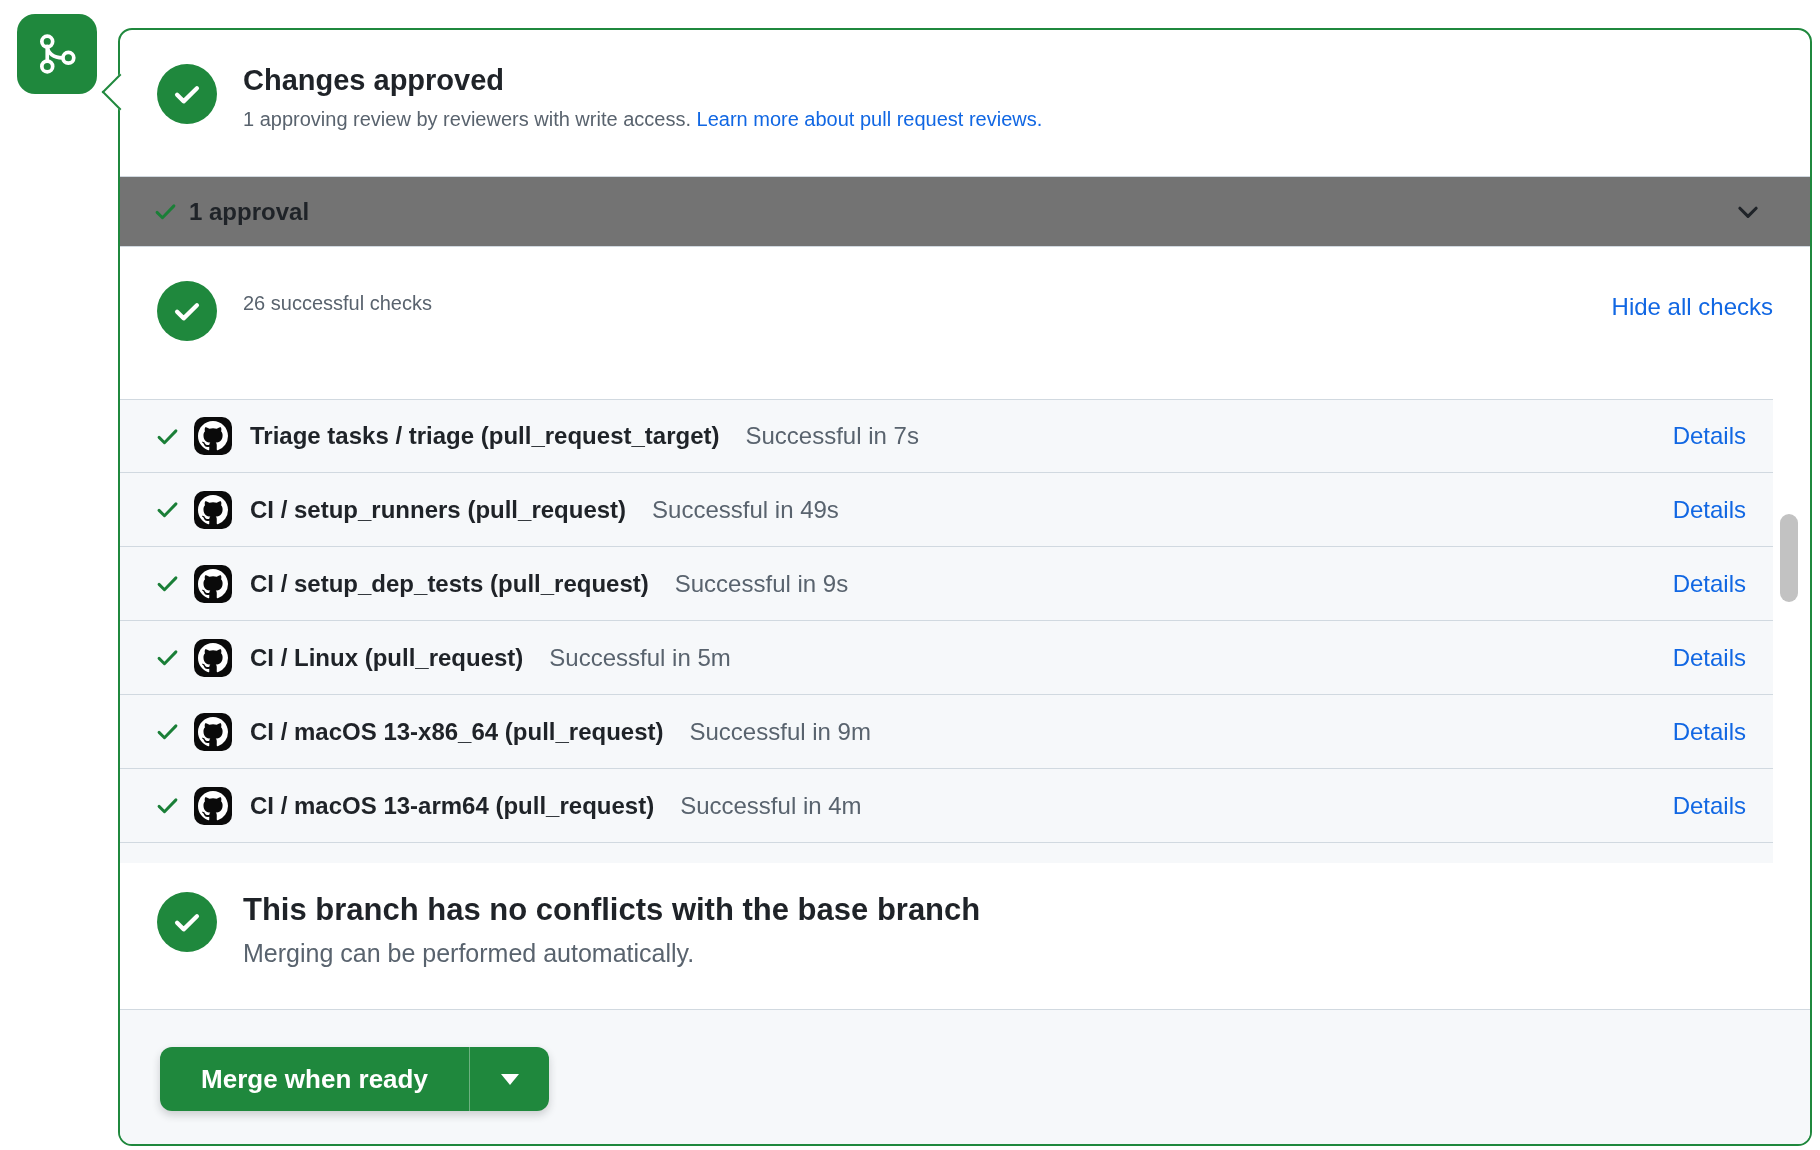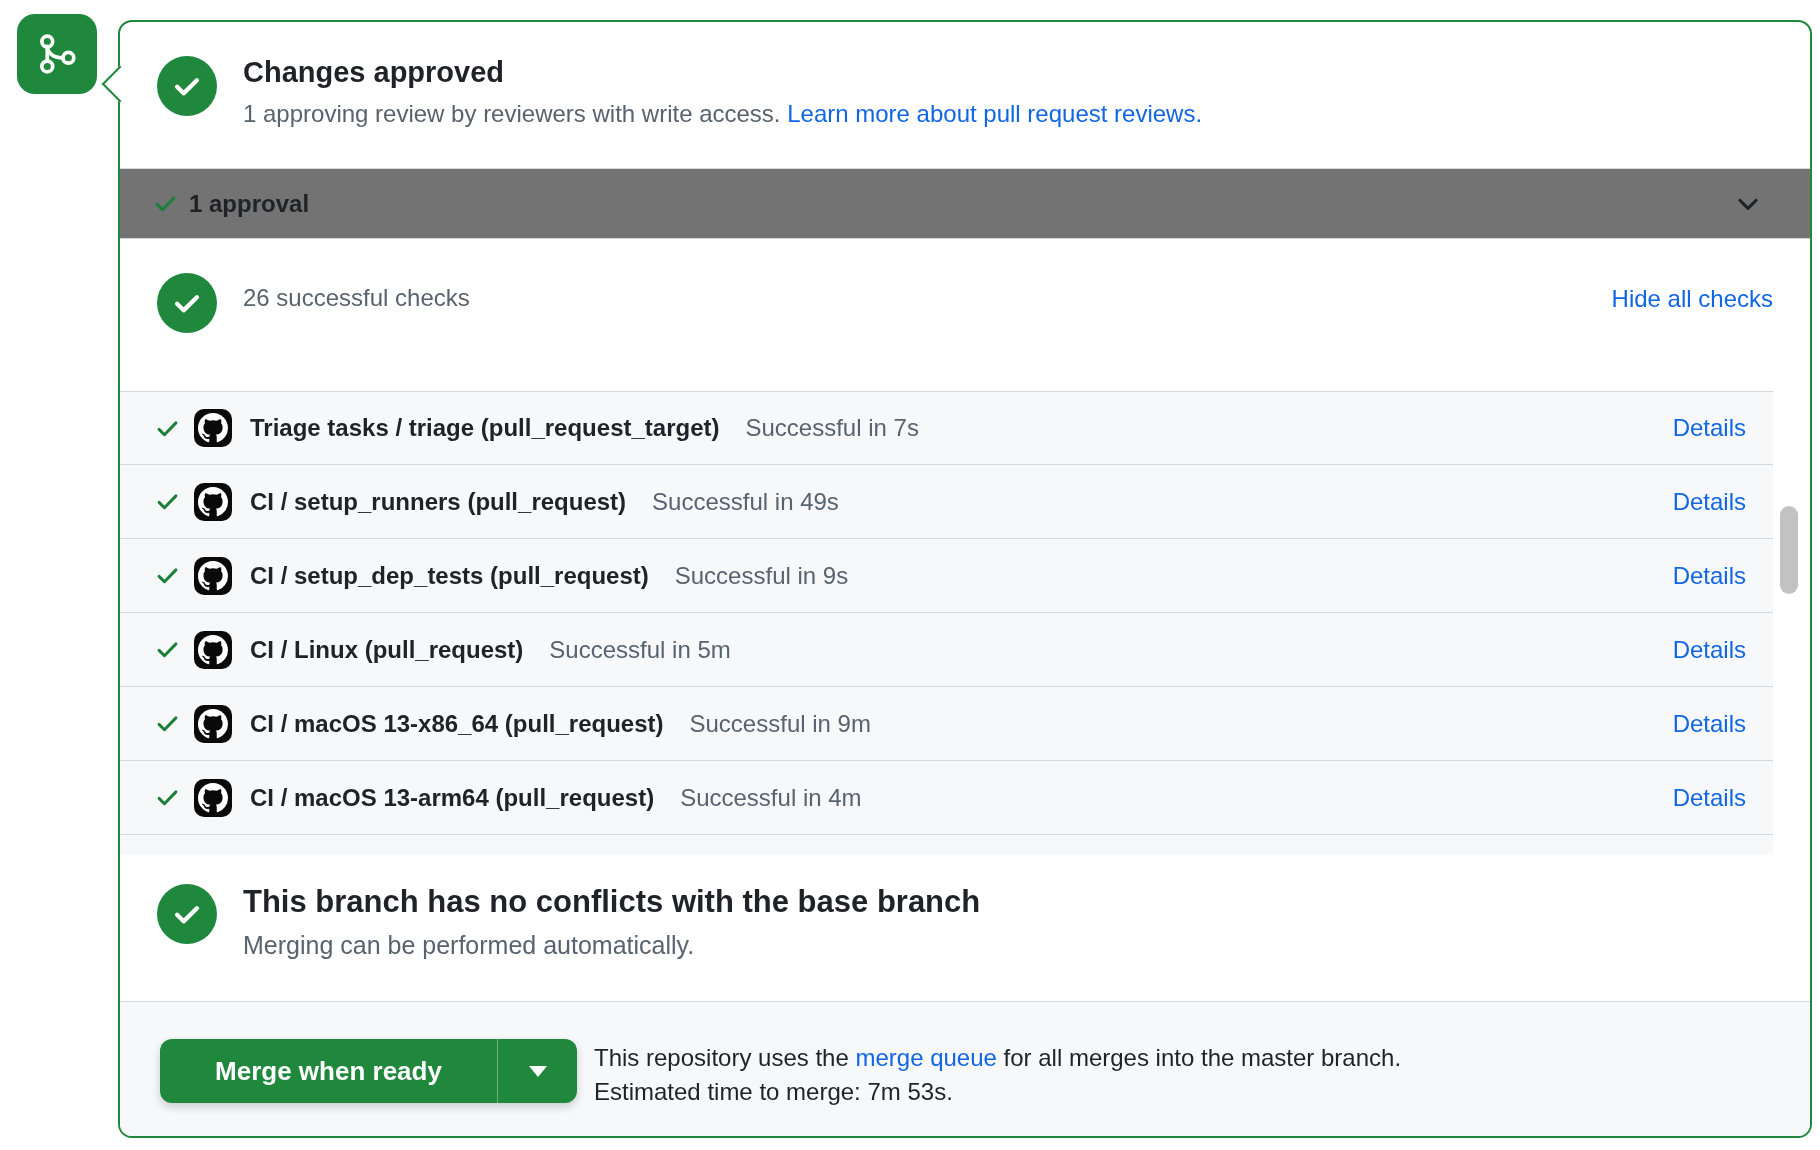--- a/index.html
+++ b/index.html
@@ -5,33 +5,33 @@
   html,body{margin:0;padding:0;background:#fff;}
   body{font-family:"Liberation Sans","DejaVu Sans",sans-serif;color:#1f2328;
        -webkit-font-smoothing:antialiased;}
   #stage{position:relative;width:1820px;height:1150px;background:#fff;overflow:hidden;}
 
   
   .merge-status-icon{position:absolute;left:17px;top:14px;width:80px;height:80px;
     background:var(--green,#1f883d);border-radius:18px;display:flex;align-items:center;justify-content:center;}
 
   
-  .bubble{position:absolute;left:118px;top:20px;width:1694px;height:1118px;background:#fff;
+  .bubble{position:absolute;left:118px;top:28px;width:1694px;height:1118px;background:#fff;
     border:2px solid var(--green,#1f883d);border-radius:14px;box-sizing:border-box;display:flex;flex-direction:column;justify-content:space-between;}
   .bubble-notch{position:absolute;left:-13px;top:49px;width:24px;height:24px;background:#fff;
     border-left:2px solid var(--green,#1f883d);border-bottom:2px solid var(--green,#1f883d);
     transform:rotate(45deg);}
 
   
   .sect{display:flex;gap:26px;padding-left:37px;padding-right:37px;box-sizing:border-box;}
   .circle-ok{width:60px;height:60px;border-radius:50%;background:var(--green,#1f883d);
     display:flex;align-items:center;justify-content:center;flex-shrink:0;}
 
   .sect-head{font-size:29px;font-weight:700;line-height:1.15;}
-  .sect-sub{font-size:24px;color:var(--gray,#59636e);margin-top:9px;line-height:1.3;}
+  .sect-sub{font-size:20px;color:var(--gray,#59636e);margin-top:9px;line-height:1.3;}
   a.lnk{color:var(--blue,#1167e3);text-decoration:none;cursor:pointer;}
   .right-link{margin-left:auto;font-size:24px;white-space:nowrap;}
 
   
   .review-sect{height:146px;padding-top:34px;}
 
   
   .approval-row{height:71px;background:#737373;border-top:1px solid #d1d9e0;border-bottom:1px solid #d1d9e0;
     display:flex;align-items:center;padding:0 47px 0 32px;box-sizing:border-box;cursor:pointer;}
   .approval-label{font-size:24px;font-weight:700;margin-left:10px;}
@@ -58,21 +58,21 @@
   
   .conflict-sect{height:146px;padding-top:29px;}
   .conflict-sect .sect-head{font-size:31px;}
   .conflict-sect .sect-sub{font-size:25px;}
 
   
   .footer{flex:1;background:#f6f8fa;border-top:1px solid #d1d9e0;border-radius:0 0 12px 12px;
     display:flex;align-items:flex-start;padding:37px 37px 0 40px;box-sizing:border-box;gap:17px;}
   .merge-btn{display:flex;height:64px;background:var(--green,#1f883d);border-radius:12px;
     box-shadow:0 4px 8px rgba(31,35,40,.2);flex-shrink:0;}
-  .merge-btn-main{display:flex;align-items:center;justify-content:center;width:338px;color:#fff;
+  .merge-btn-main{display:flex;align-items:center;justify-content:center;width:310px;color:#fff;
     font-size:26px;font-weight:700;cursor:pointer;border-right:1px solid rgba(255,255,255,.35);
     box-sizing:border-box;border-radius:12px 0 0 12px;}
   .merge-btn-caret{width:79px;display:flex;align-items:center;justify-content:center;cursor:pointer;
     border-radius:0 12px 12px 0;}
   .caret-down{width:0;height:0;border-left:9px solid transparent;border-right:9px solid transparent;
     border-top:11px solid #fff;}
   .footer-text{font-size:24px;line-height:34px;padding-top:2px;}
 </style>
 </head>
 <body>
@@ -268,20 +268,16 @@
       </div>
     </div>
 
     <div class="footer">
       <div class="merge-btn">
         <div class="merge-btn-main">Merge when ready</div>
         <div class="merge-btn-caret">
           <div class="caret-down"></div>
         </div>
       </div>
-      <div class="footer-text">
-        <div><span>This repository uses the </span><a class="lnk">merge queue</a><span> for all merges into the master branch.</span></div>
-        <div>Estimated time to merge: 7m 53s.</div>
-      </div>
     </div>
 
   </div>
 </div>
 
 </body></html>

